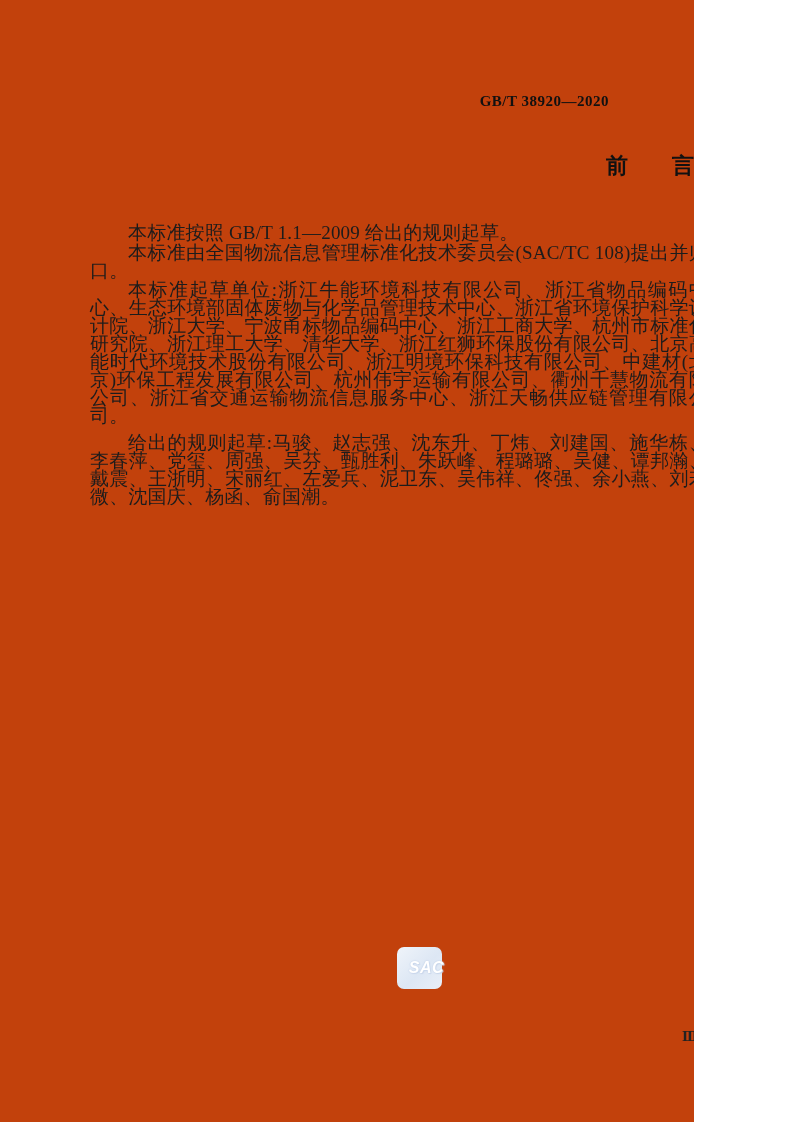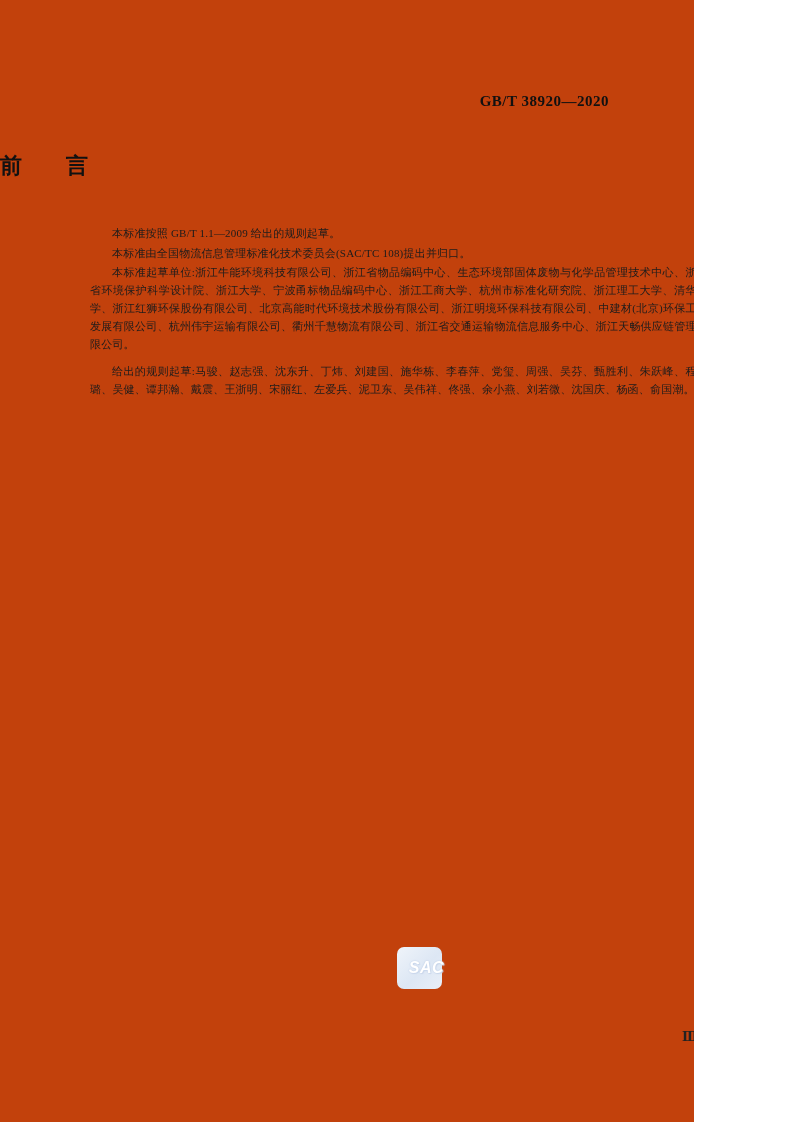--- a/index.html
+++ b/index.html
@@ -21,32 +21,32 @@
     font-size: 15px;
     letter-spacing: 0.5px;
     color: #111111;
   }
   .doc-title {
     position: absolute;
     top: 151px;
     left: 0;
     right: 0;
     margin: 0;
-    text-align: left;
+    text-align: right;
     font-family: "Liberation Sans", "DejaVu Sans", sans-serif;
     font-weight: bold;
     font-size: 22px;
     color: #111111;
   }
   .foreword-body {
     position: absolute;
     top: 224px;
     left: 90px;
     width: 618px;
-    font-size: 11px;
+    font-size: 19px;
     line-height: 18px;
     color: #1c1c1c;
     text-align: justify;
     letter-spacing: 0.2px;
   }
   .para { margin: 0; text-indent: 2em; }
   .para + .para { margin-top: 2px; }
   .para:nth-child(3) { margin-top: 1px; }
   .para:nth-child(4) { margin-top: 9px; }
   .watermark {

